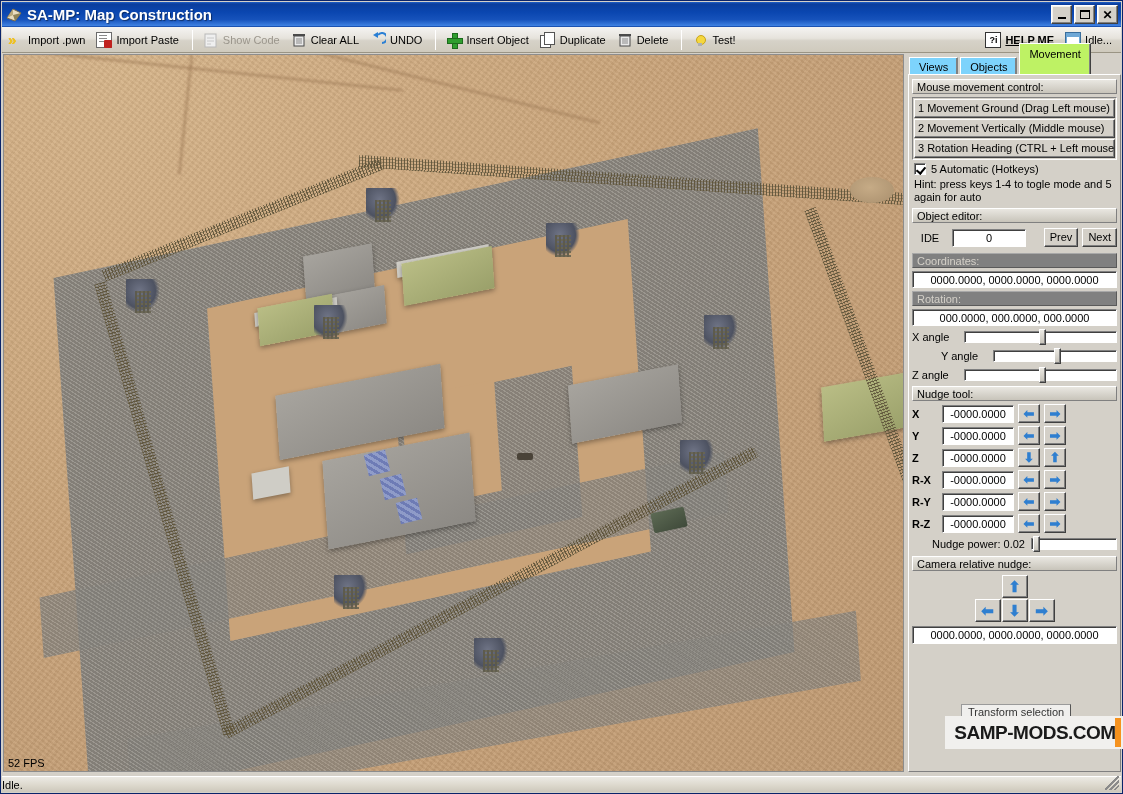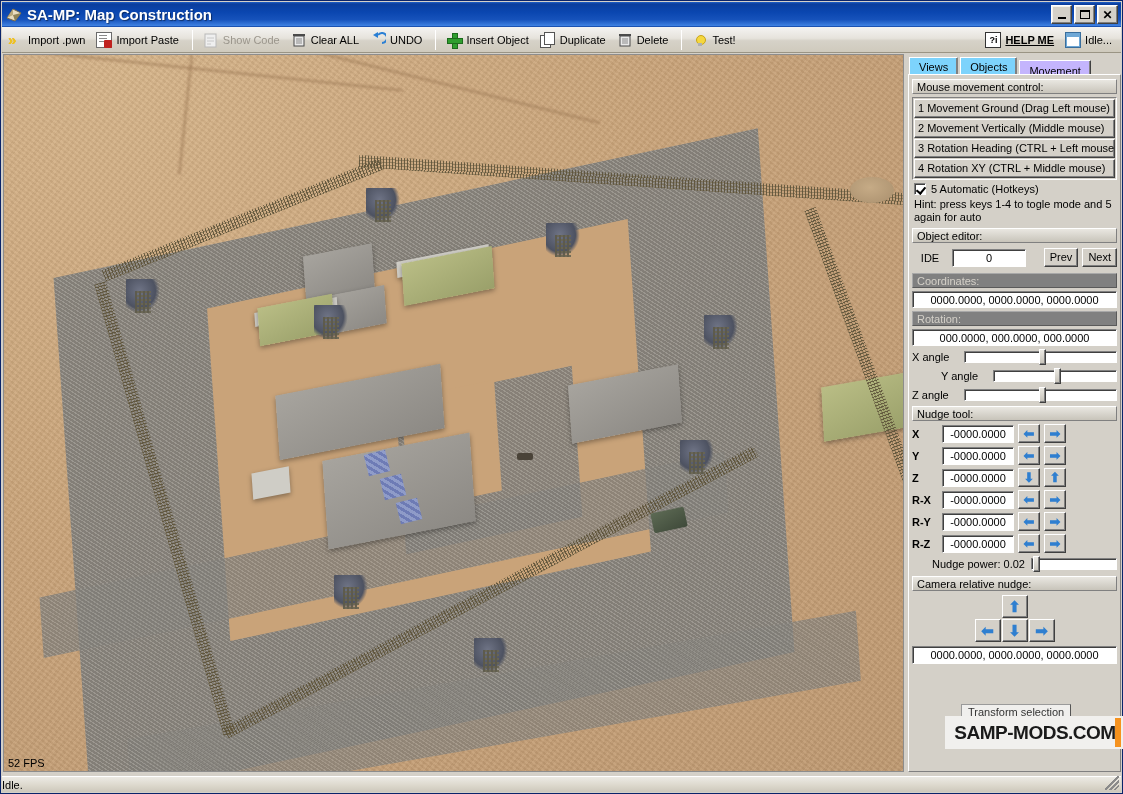--- a/index.html
+++ b/index.html
@@ -158,21 +158,21 @@
     background:#d4d0c8;
   }
   .tabstrip { display:flex; align-items:flex-end; height:21px; padding-left:3px; position:relative; }
   .tab {
     height:18px; padding:0 9px; font-size:11px; line-height:18px;
     background:#7dd3fc; border:1px solid #fff; border-right-color:#808080; border-bottom:none;
     box-shadow: inset -1px 0 0 #808080;
     margin-right:2px; color:#000;
   }
   .tab.active {
-    height:15px; line-height:20px; background:#c4b5fd; font-weight:normal;
+    height:32px; line-height:20px; background:#bef264; font-weight:normal;
     border:1px solid #fff; border-right-color:#404040;
     box-shadow: inset -1px 0 0 #808080;
     position:relative; top:0;
   }
   .tabbody {
     position:absolute; left:2px; top:20px; right:1px; bottom:0;
     border:1px solid #fff; border-right-color:#808080; border-bottom-color:#808080;
     padding:4px 3px 0 3px;
   }
 
@@ -465,21 +465,20 @@
     </div>
 
     <div class="tabbody">
 
       <div class="grouphdr">Mouse movement control:</div>
 
       <div class="mmbox">
         <div class="mmbtn">1 Movement Ground (Drag Left mouse)</div>
         <div class="mmbtn">2 Movement Vertically (Middle mouse)</div>
         <div class="mmbtn">3 Rotation Heading (CTRL + Left mouse)</div>
-        <div class="mmbtn">4 Rotation XY (CTRL + Middle mouse)</div>
       </div>
 
       <div class="chkrow">
         <span class="chkbox"></span>
         <span class="lbl-sm">5 Automatic (Hotkeys)</span>
       </div>
 
       <div class="hint">Hint: press keys 1-4 to togle mode and 5 again for auto</div>
 
       <div class="grouphdr">Object editor:</div>

